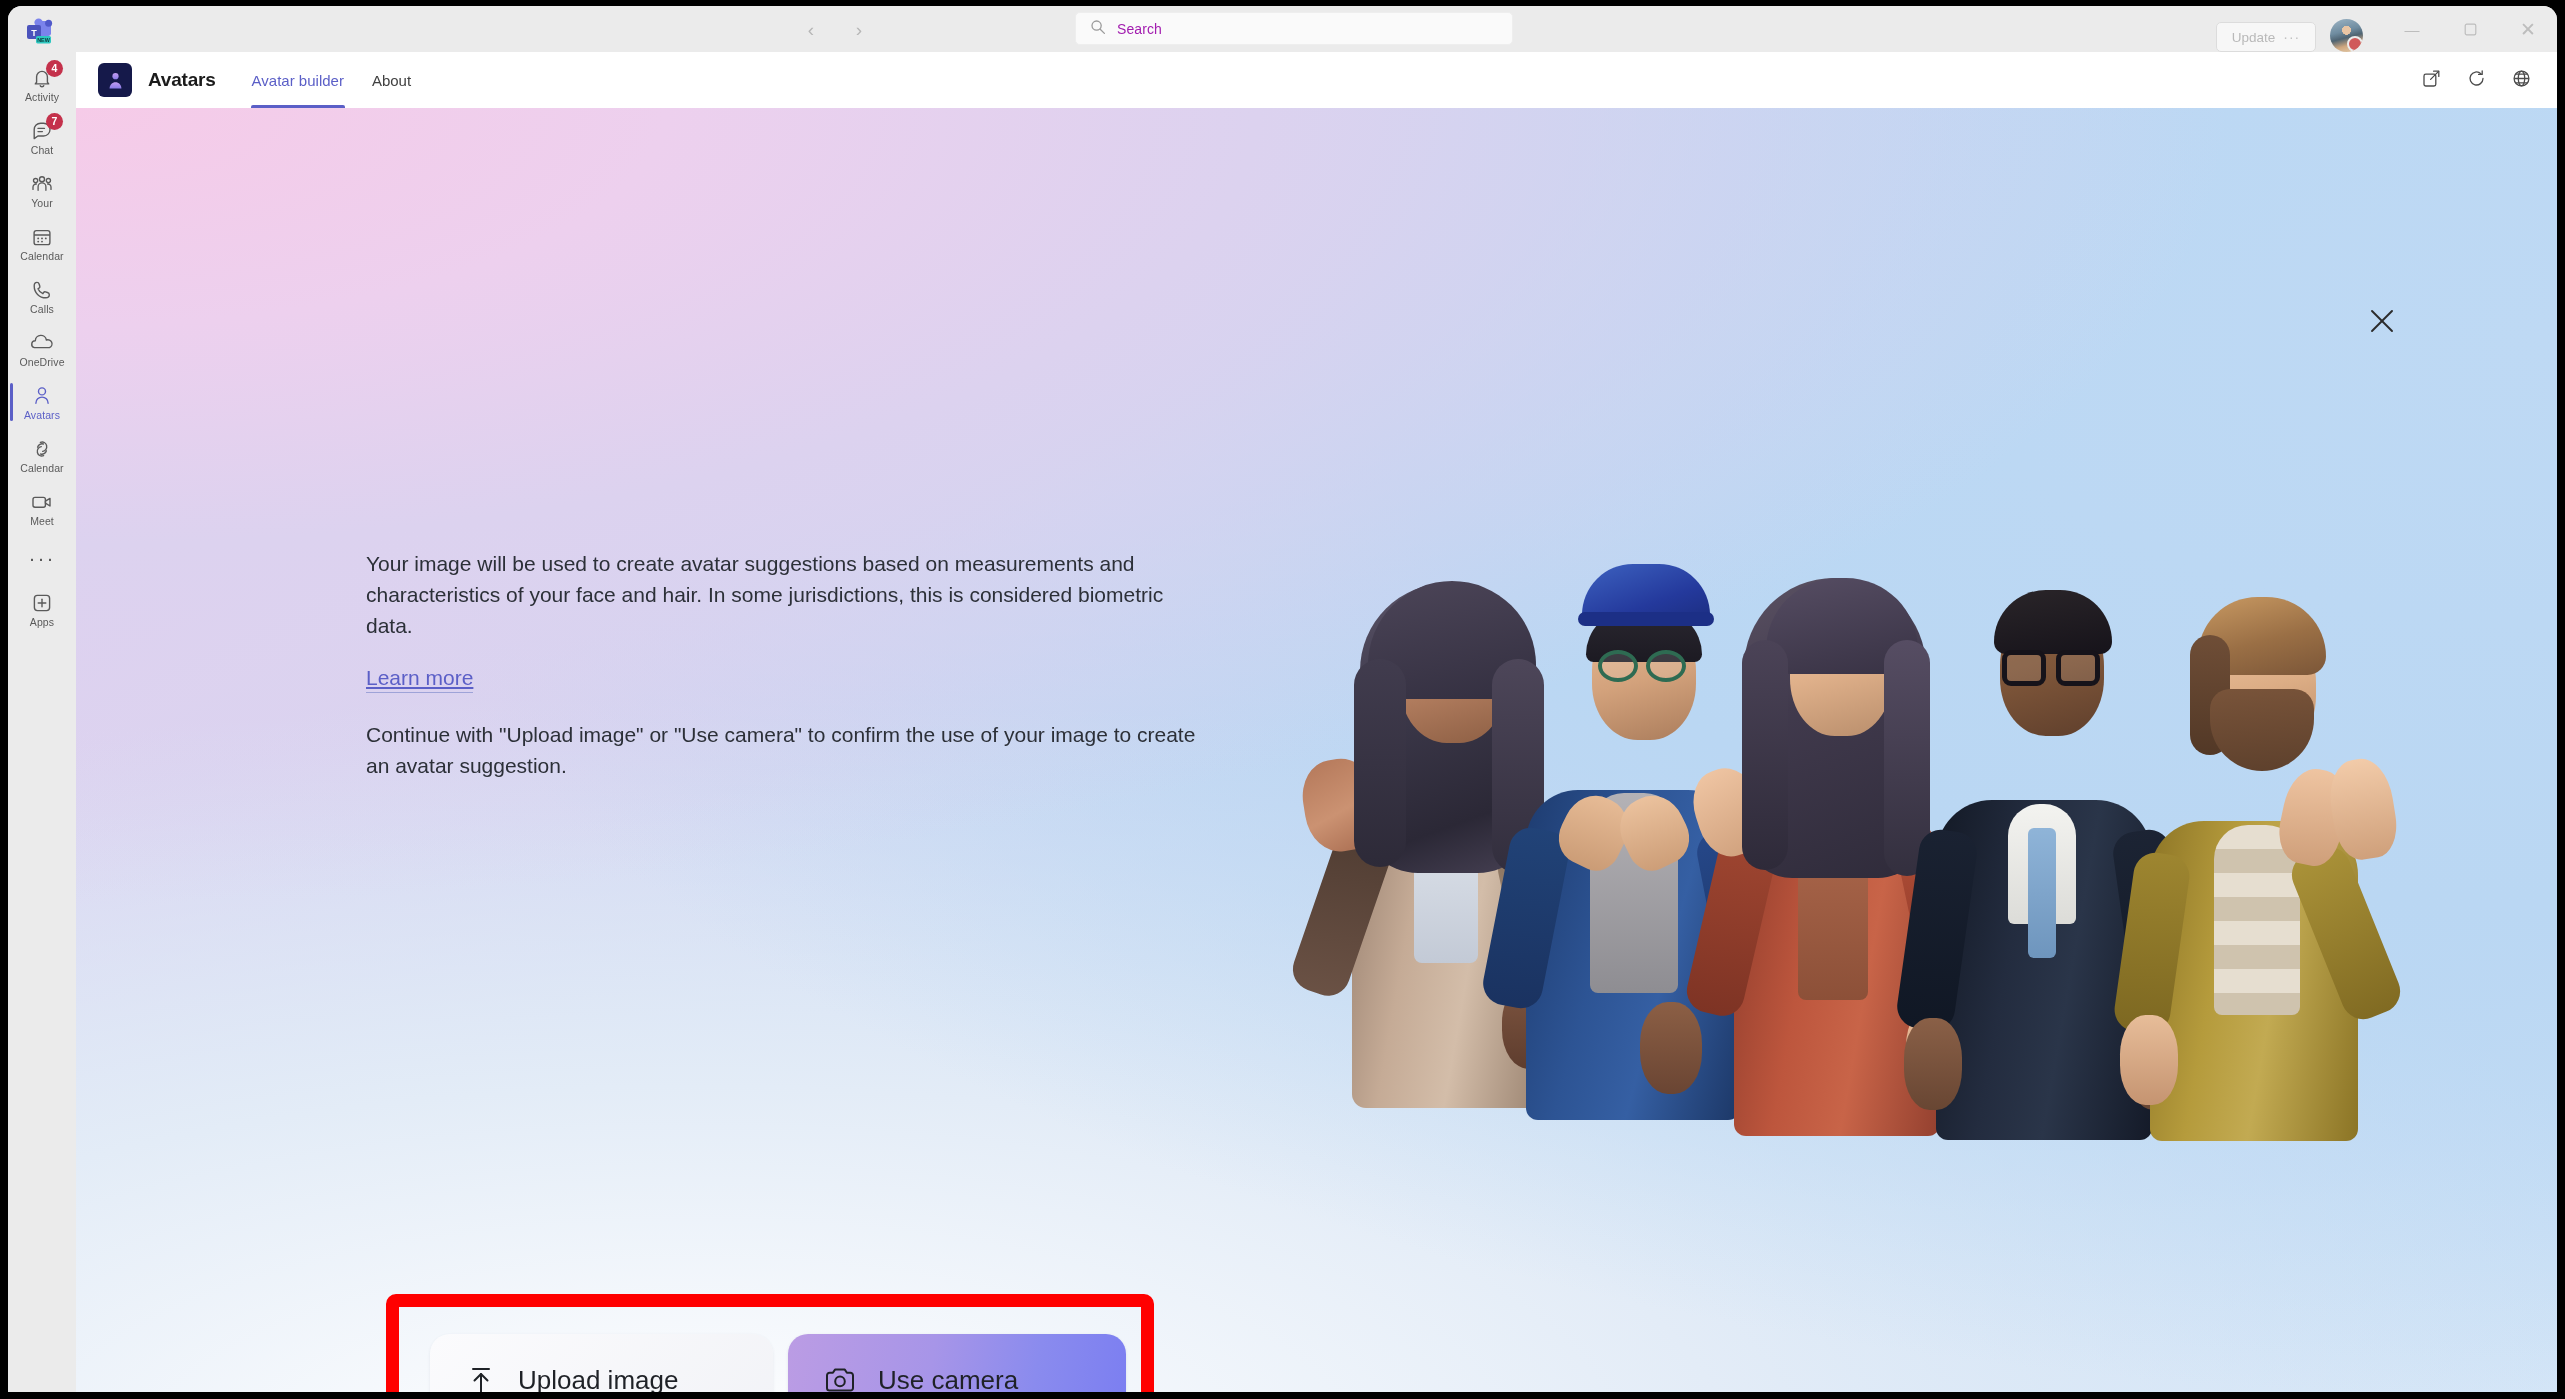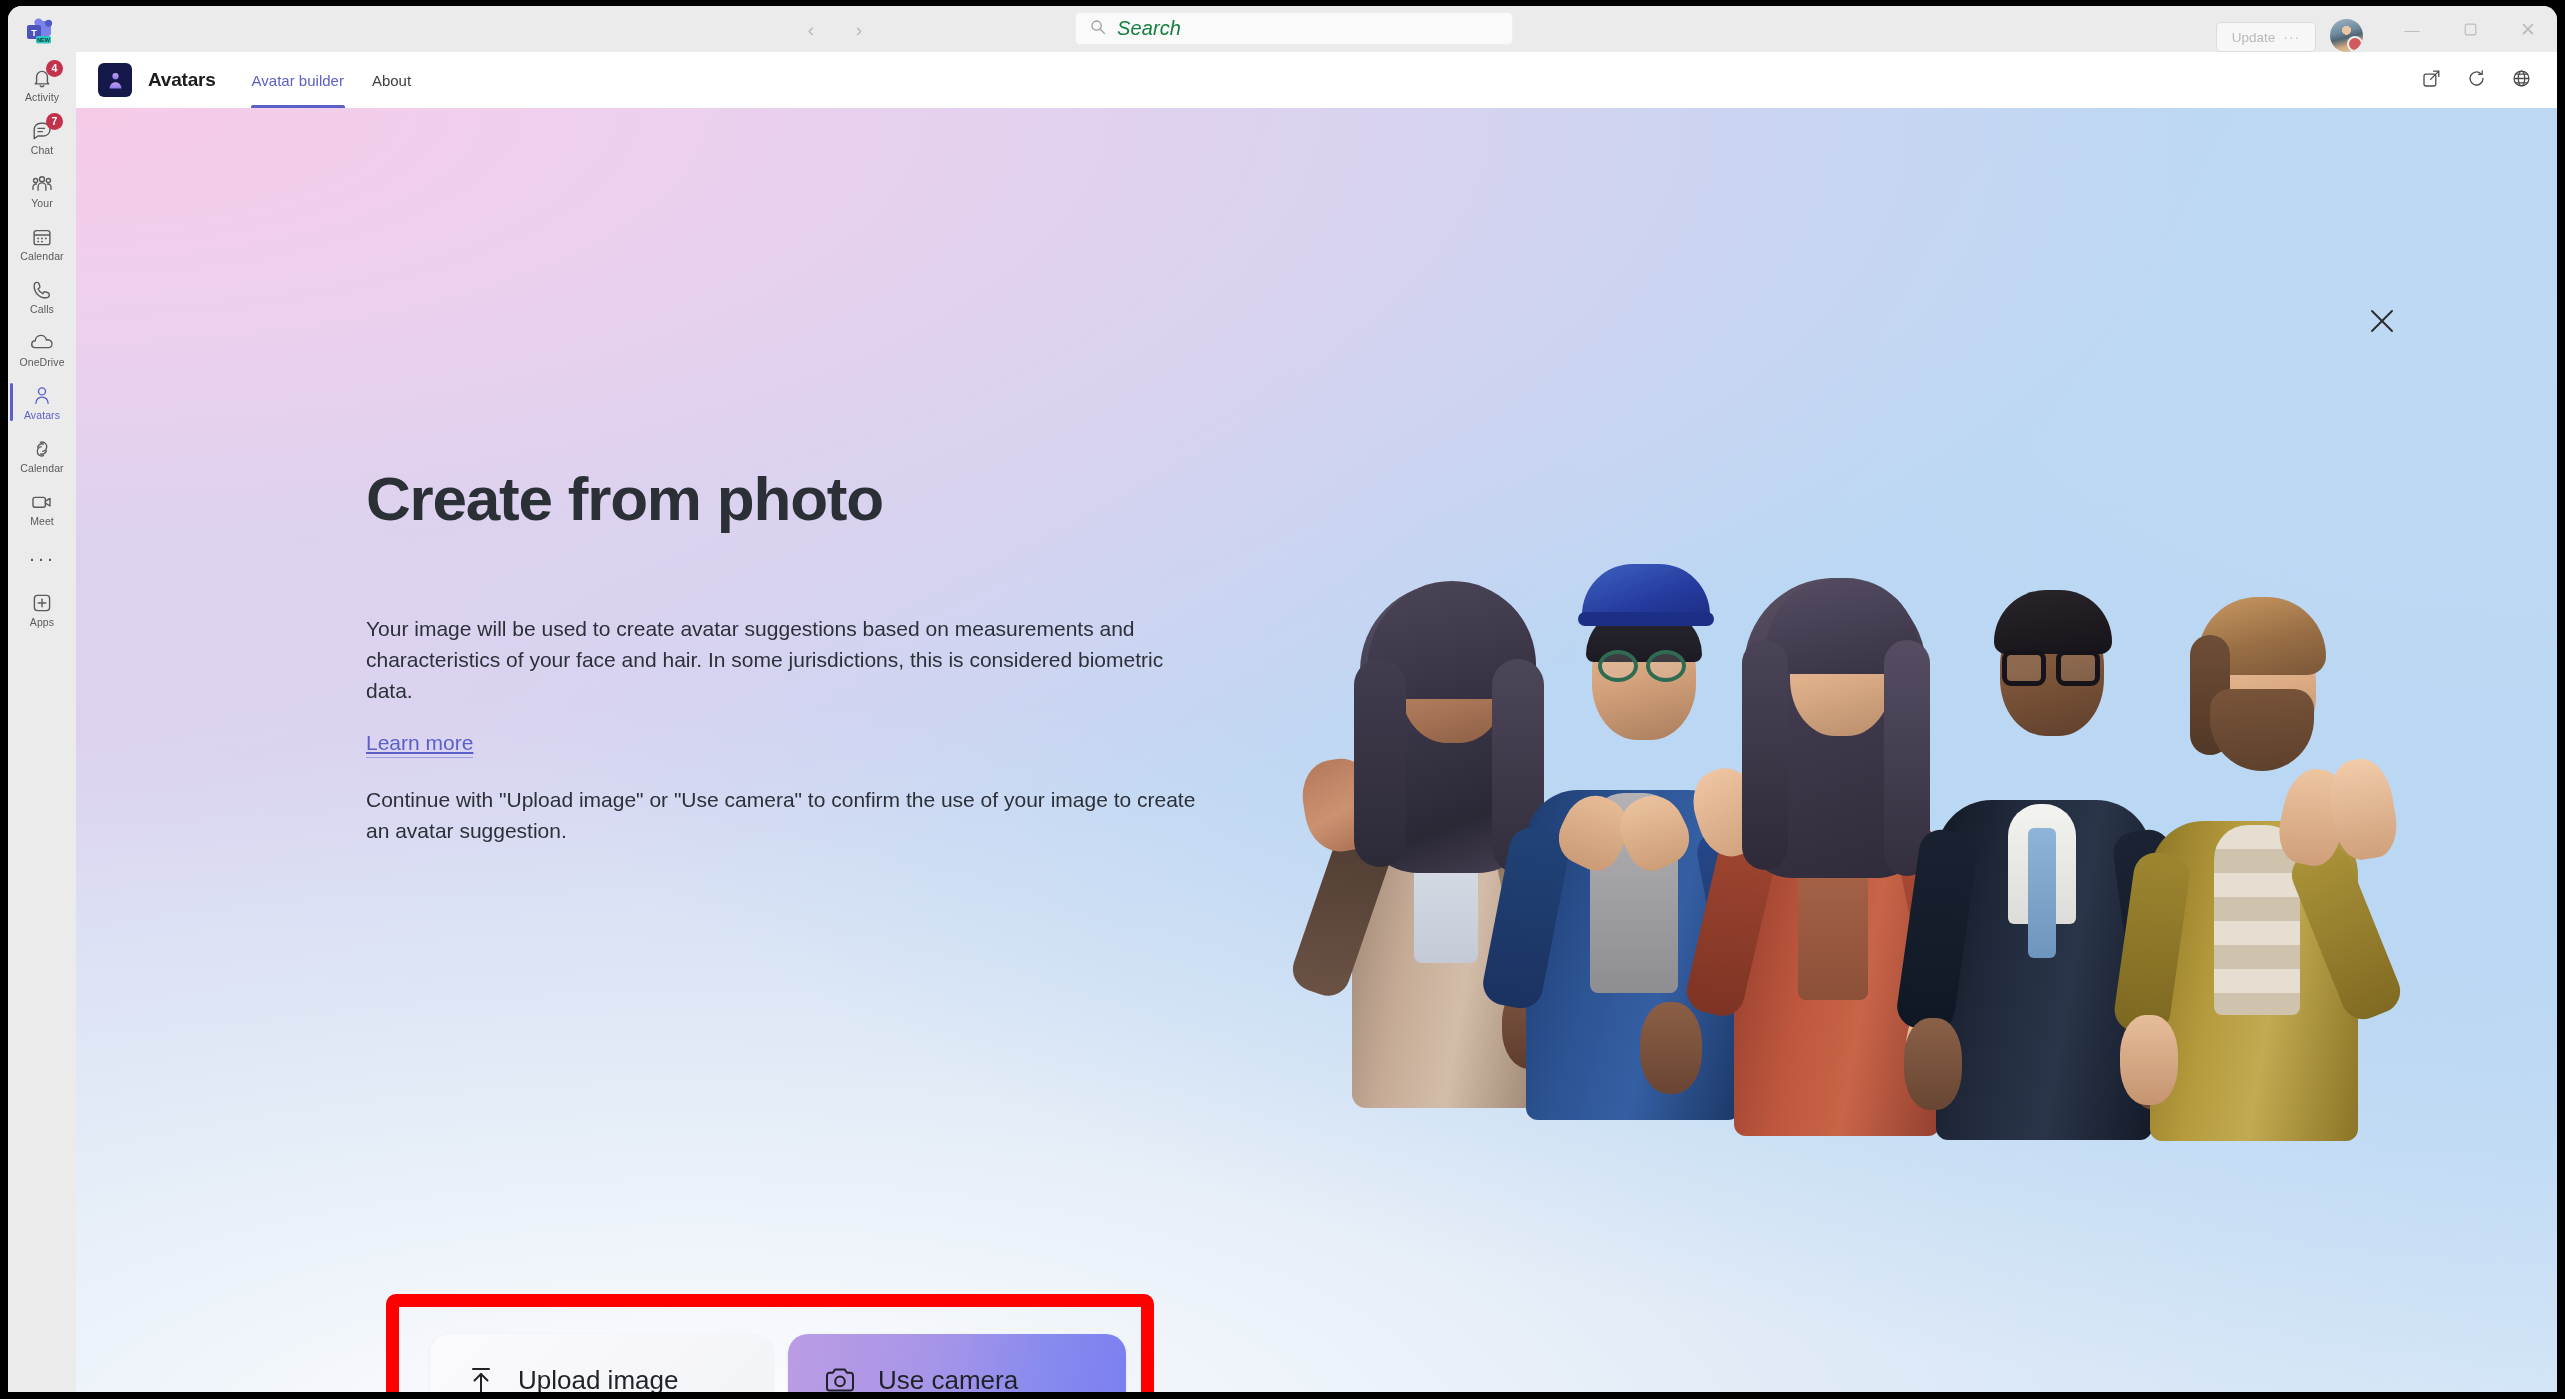--- a/index.html
+++ b/index.html
@@ -40,21 +40,21 @@
   }
   .search-box {
     width: 100%; height: 100%;
     background: #fafafa;
     border: 1px solid #eeeeee;
     border-radius: 5px;
     display: flex; align-items: center;
     padding-left: 14px; gap: 11px;
   }
   .search-box svg { flex: 0 0 auto; }
-  .search-ph { font-size: 20px; color: #15803d; letter-spacing: .1px; font-style: italic; }
+  .search-ph { font-size: 14px; color: #a21caf; letter-spacing: .1px; }
 
   .tb-right {
     position: absolute; right: 0; top: 0;
     height: 46px; display: flex; align-items: flex-end; gap: 0;
   }
   .update-btn {
     height: 30px; min-width: 100px;
     border: 1px solid #dcdcdc; border-radius: 5px;
     background: #f7f7f7;
     display: flex; align-items: center; justify-content: center; gap: 8px;
@@ -603,21 +603,20 @@
         <div class="hair" style="left:92px; top:34px; width:128px; height:78px;
           background:linear-gradient(165deg,#c99a63 0%,#9a6f45 55%,#7b5638 100%); border-radius:64px 64px 20px 20px;"></div>
         <div class="hair" style="left:84px; top:72px; width:40px; height:120px;
           background:linear-gradient(180deg,#6f4e37 0%,#523826 100%); border-radius:20px;"></div>
         <div class="hair" style="left:104px; top:126px; width:104px; height:82px;
           background:linear-gradient(175deg,#79543a 0%,#5d402c 100%); border-radius:20px 20px 52px 52px;"></div>
       </div>
     </div>
 
     <div class="copy-block">
-      <div class="headline">Create from photo</div>
       <div class="body-text">Your image will be used to create avatar suggestions based on measurements and characteristics of your face and hair. In some jurisdictions, this is considered biometric data.</div>
       <a class="learn-more" href="#">Learn more</a>
       <div class="body-text2">Continue with "Upload image" or "Use camera" to confirm the use of your image to create an avatar suggestion.</div>
     </div>
 
     <div class="highlight-box"></div>
 
     <div class="actions">
       <div class="btn btn-upload">
         <span class="btn-icon">

